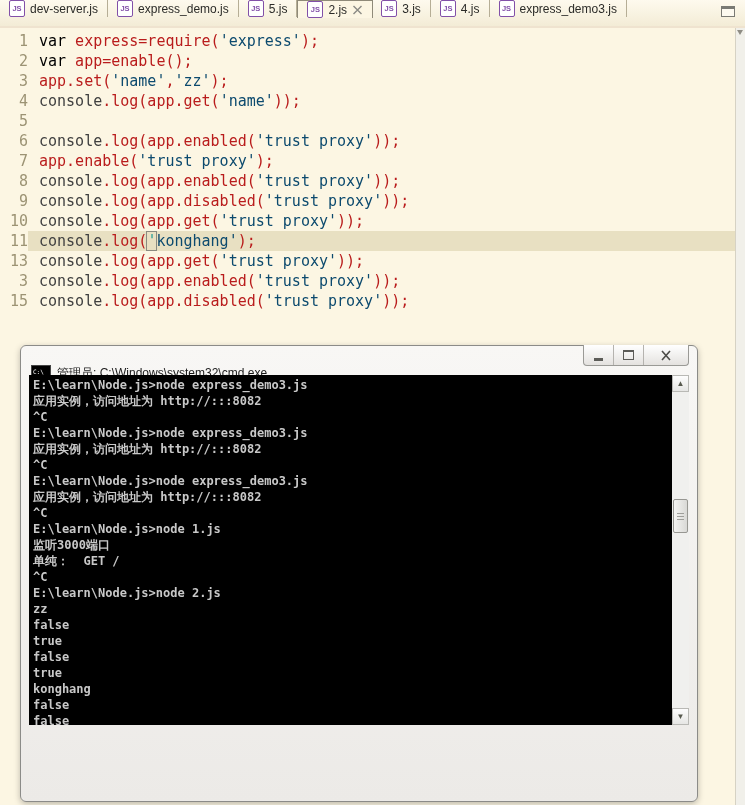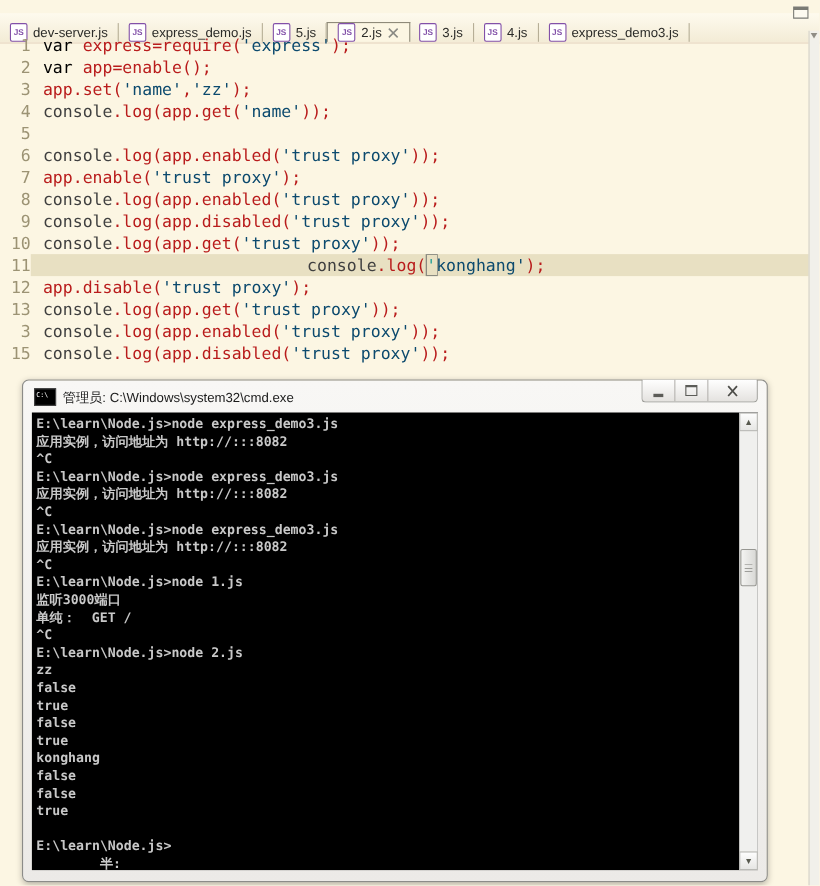--- a/index.html
+++ b/index.html
@@ -1,69 +1,69 @@
 <!DOCTYPE html>
 <html><head>
 <meta charset="utf-8">
 <style>
   html,body{margin:0;padding:0;}
   body{width:745px;height:805px;position:relative;overflow:hidden;
        background:#fcf6e3;font-family:"Liberation Sans",sans-serif;}
 
   
-  .tabbar{position:absolute;left:0;top:12px;right:0;height:26px;display:flex;align-items:flex-end;
+  .tabbar{position:absolute;left:0;top:0;right:0;height:26px;display:flex;align-items:flex-start;
           background:linear-gradient(#fefaee,#f3ecd6);border-bottom:2px solid #efe3cf;}
   .tab{display:flex;align-items:center;gap:5px;padding:0 9px;border-right:1px solid #b6ae96;
        font-size:12px;color:#2b2b28;white-space:nowrap;cursor:default;}
   .tab.active{background:#fcf6e3;border:1px solid #8f8a79;border-bottom:none;margin-right:-1px;}
   .jsicon{width:14px;height:15px;background:#fff;border:1px solid #8250a8;border-radius:2px;
           color:#8250a8;font-size:7.5px;font-weight:bold;display:flex;align-items:center;
           justify-content:center;letter-spacing:0;}
   .tclose{color:#8a8a8a;display:flex;align-items:center;}
   .tab-spacer{flex:1;border-bottom:none;}
   .minbar{position:absolute;right:10px;top:6px;width:12px;height:7px;border:1px solid #7a7a74;
           border-top:3px solid #7a7a74;background:#fdfaf0;}
 
   .code{position:absolute;left:0;top:31px;right:9px;
         font-family:"DejaVu Sans Mono","Liberation Mono",monospace;font-size:15px;}
   .cl{display:flex;height:20px;line-height:20px;white-space:pre;}
   .ln{flex:none;width:28px;text-align:right;color:#9c9374;}
   .lw{flex:1;padding-left:11px;}
-  .cl.cur .lw{background:#e8e0c2;text-align:center;}
+  .cl.cur .lw{background:#e8e0c2;}
   .k{color:#000000;}
   .g{color:#404040;}
   .s{color:#0c4a6e;}
   .d{color:#b91c1c;}
   .sb{color:#2aa198;box-shadow:0 0 0 1px #8a8a80;}
 
   .ruler{position:absolute;top:28px;right:0;width:9px;bottom:0;background:#f1f0ea;
          border-left:1px solid #d6d2c4;}
   .ruler-marker{position:absolute;top:2px;left:1px;width:0;height:0;
          border-left:3px solid transparent;border-right:3px solid transparent;border-top:5px solid #8f8d85;}
 
   
   .cmdwin{position:absolute;left:20px;top:345px;width:676px;height:455px;
           background:linear-gradient(#f8f7f5,#eceae7);border:1px solid #8b8b88;border-radius:6px;
           box-shadow:0 2px 6px rgba(0,0,0,.25);}
-  .titlebar{position:absolute;left:0;top:0;right:0;height:30px;display:flex;align-items:center;
+  .titlebar{position:absolute;left:0;top:12px;right:0;height:30px;display:flex;align-items:center;
             padding-left:10px;gap:6px;}
   .cmdicon{width:17px;height:14px;background:#000;border:1px solid #444;color:#fff;
            font-family:"DejaVu Sans Mono",monospace;font-size:6px;line-height:12px;
            padding-left:1px;overflow:hidden;}
   .wtitle{font-size:12px;color:#1a1a1a;}
   .caption{position:absolute;right:8px;top:-1px;display:flex;height:20px;
            border:1px solid #9a9a96;border-top:none;border-radius:0 0 4px 4px;overflow:hidden;
            background:linear-gradient(#ffffff,#e4e2df);}
   .capbtn{width:29px;display:flex;align-items:center;justify-content:center;
           border-right:1px solid #b5b3af;}
   .capbtn:last-child{border-right:none;width:44px;}
   .glyph-min{width:9px;height:3px;background:#5c5c58;margin-top:8px;}
   .glyph-max{width:9px;height:7px;border:1px solid #5c5c58;border-top:2px solid #5c5c58;}
 
-  .console{position:absolute;left:8px;right:8px;top:29px;height:416px;background:#000;overflow:hidden;}
+  .console{position:absolute;left:8px;right:8px;top:29px;height:350px;background:#000;overflow:hidden;}
   .con-text{position:absolute;left:4px;top:2px;right:18px;bottom:0;
             font-family:"DejaVu Sans Mono","Liberation Mono",monospace;font-weight:bold;
             font-size:12px;line-height:16px;color:#c8c8c8;white-space:pre;}
   .con-line{height:16px;}
   .ime-ch{border-bottom:1px solid #c8c8c8;}
 
   .sbar{position:absolute;right:0;top:0;width:17px;bottom:0;background:#f0f0ee;}
   .sbtn{position:absolute;left:0;width:17px;height:17px;display:flex;align-items:center;
         justify-content:center;font-size:8px;color:#57594e;background:linear-gradient(#fdfdfd,#e6e6e4);
         border:1px solid #b9b9b5;box-sizing:border-box;}
@@ -125,21 +125,20 @@
       <div class="cl"><span class="ln">2</span><span class="lw"><span class="k">var</span><span class="d"> app=enable();</span></span></div>
       <div class="cl"><span class="ln">3</span><span class="lw"><span class="d">app.set(</span><span class="s">'name'</span><span class="d">,</span><span class="s">'zz'</span><span class="d">);</span></span></div>
       <div class="cl"><span class="ln">4</span><span class="lw"><span class="g">console</span><span class="d">.log(app.get(</span><span class="s">'name'</span><span class="d">));</span></span></div>
       <div class="cl"><span class="ln">5</span><span class="lw"></span></div>
       <div class="cl"><span class="ln">6</span><span class="lw"><span class="g">console</span><span class="d">.log(app.enabled(</span><span class="s">'trust proxy'</span><span class="d">));</span></span></div>
       <div class="cl"><span class="ln">7</span><span class="lw"><span class="d">app.enable(</span><span class="s">'trust proxy'</span><span class="d">);</span></span></div>
       <div class="cl"><span class="ln">8</span><span class="lw"><span class="g">console</span><span class="d">.log(app.enabled(</span><span class="s">'trust proxy'</span><span class="d">));</span></span></div>
       <div class="cl"><span class="ln">9</span><span class="lw"><span class="g">console</span><span class="d">.log(app.disabled(</span><span class="s">'trust proxy'</span><span class="d">));</span></span></div>
       <div class="cl"><span class="ln">10</span><span class="lw"><span class="g">console</span><span class="d">.log(app.get(</span><span class="s">'trust proxy'</span><span class="d">));</span></span></div>
       <div class="cl cur"><span class="ln">11</span><span class="lw"><span class="g">console</span><span class="d">.log(</span><span class="sb">'</span><span class="s">konghang'</span><span class="d">);</span></span></div>
-      <div class="cl"><span class="ln">12</span><span class="lw"><span class="d">app.disable(</span><span class="s">'trust proxy'</span><span class="d">);</span></span></div>
       <div class="cl"><span class="ln">13</span><span class="lw"><span class="g">console</span><span class="d">.log(app.get(</span><span class="s">'trust proxy'</span><span class="d">));</span></span></div>
       <div class="cl"><span class="ln">3</span><span class="lw"><span class="g">console</span><span class="d">.log(app.enabled(</span><span class="s">'trust proxy'</span><span class="d">));</span></span></div>
       <div class="cl"><span class="ln">15</span><span class="lw"><span class="g">console</span><span class="d">.log(app.disabled(</span><span class="s">'trust proxy'</span><span class="d">));</span></span></div>
     </div>
 
   <div class="ruler">
     <div class="ruler-marker"></div>
   </div>
 </div>
 

